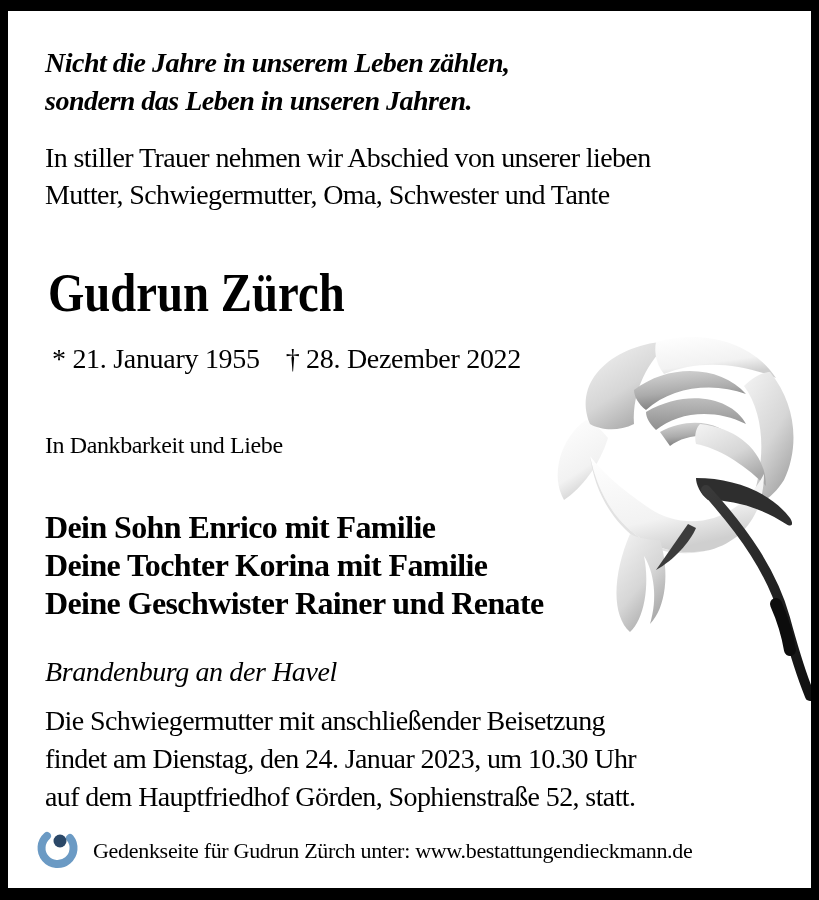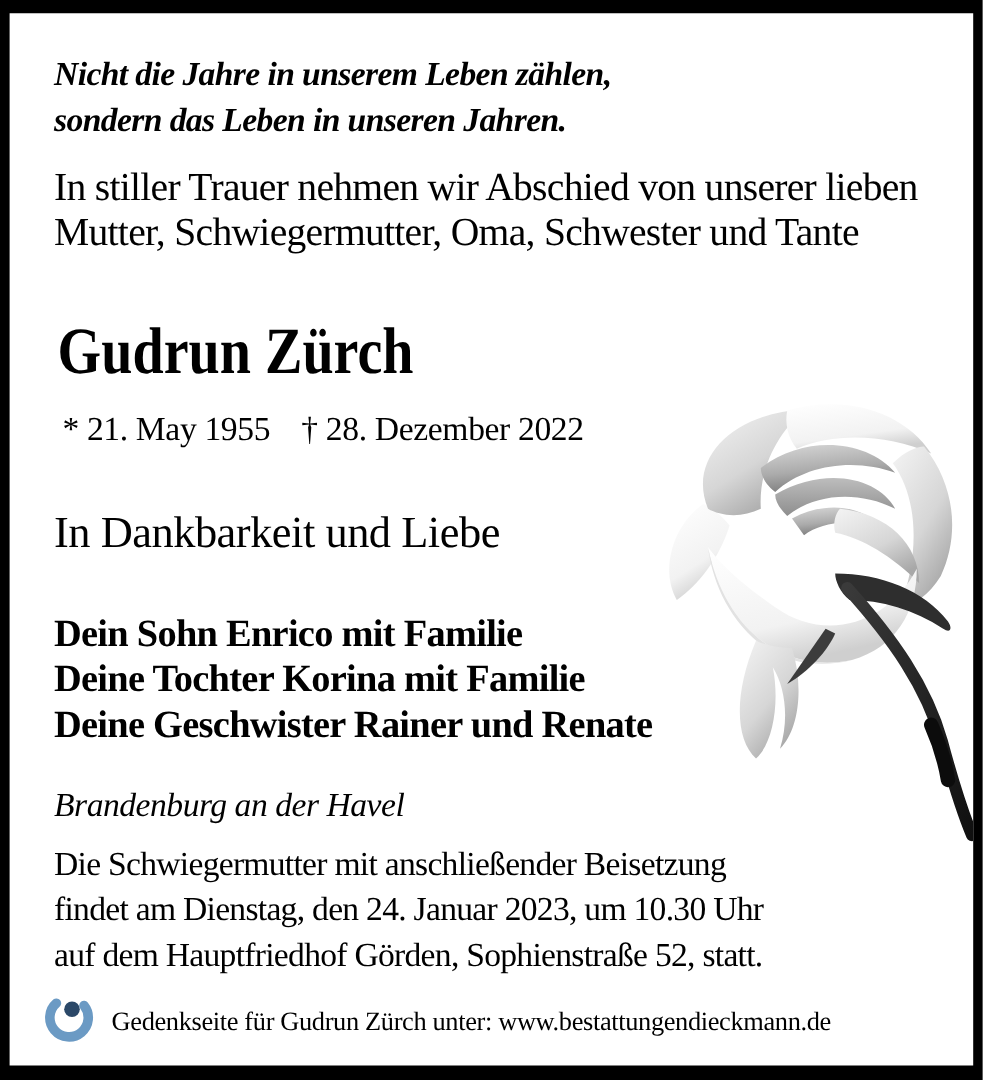--- a/index.html
+++ b/index.html
@@ -22,21 +22,21 @@
   .abs { position: absolute; }
   .quote {
     left: 37px; top: 33px;
     font-size: 28px; line-height: 38px;
     font-weight: bold; font-style: italic;
     letter-spacing: -0.5px;
     white-space: nowrap;
   }
   .intro {
     left: 37px; top: 128px;
-    font-size: 33px; line-height: 37px;
+    font-size: 28px; line-height: 37px;
     letter-spacing: -0.6px;
     white-space: nowrap;
   }
   .name {
     left: 40px; top: 252px;
     font-size: 55px; line-height: 60px;
     font-weight: bold;
     transform: scaleX(0.85);
     transform-origin: 0 0;
     white-space: nowrap;
@@ -44,21 +44,21 @@
   }
   .dates {
     left: 44px; top: 330px;
     font-size: 28px; line-height: 36px;
     letter-spacing: -0.3px;
     white-space: nowrap;
   }
   .dates .birth { margin-right: 26px; }
   .gratitude {
     left: 37px; top: 416px;
-    font-size: 37px; line-height: 36px;
+    font-size: 24px; line-height: 36px;
     letter-spacing: -0.4px;
     white-space: nowrap;
   }
   .family {
     left: 37px; top: 477px;
     font-size: 32px; line-height: 38px;
     font-weight: bold;
     letter-spacing: -0.6px;
     white-space: nowrap;
     margin-top: 20px;
@@ -160,21 +160,21 @@
   </div>
 
   <div class="abs intro textlayer">
     <div>In stiller Trauer nehmen wir Abschied von unserer lieben</div>
     <div>Mutter, Schwiegermutter, Oma, Schwester und Tante</div>
   </div>
 
   <div class="abs name textlayer">Gudrun Zürch</div>
 
   <div class="abs dates textlayer">
-    <span class="birth">* 21. May 1955</span><span>† 28. Dezember 2022</span>
+    <span class="birth">* 21. January 1955</span><span>† 28. Dezember 2022</span>
   </div>
 
   <div class="abs gratitude textlayer">In Dankbarkeit und Liebe</div>
 
   <div class="abs family textlayer">
     <div>Dein Sohn Enrico mit Familie</div>
     <div>Deine Tochter Korina mit Familie</div>
     <div>Deine Geschwister Rainer und Renate</div>
   </div>
 

